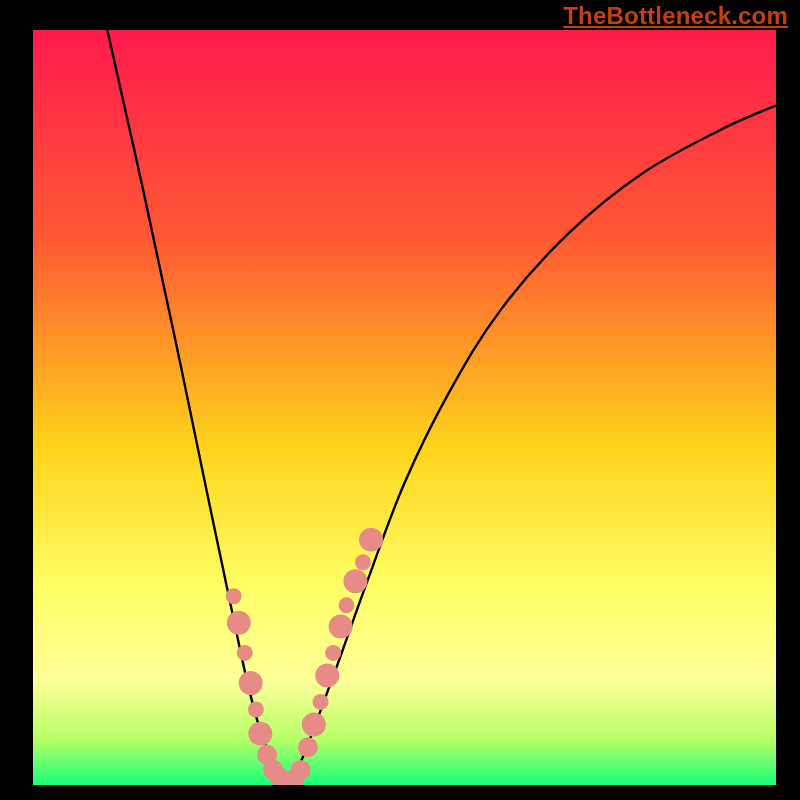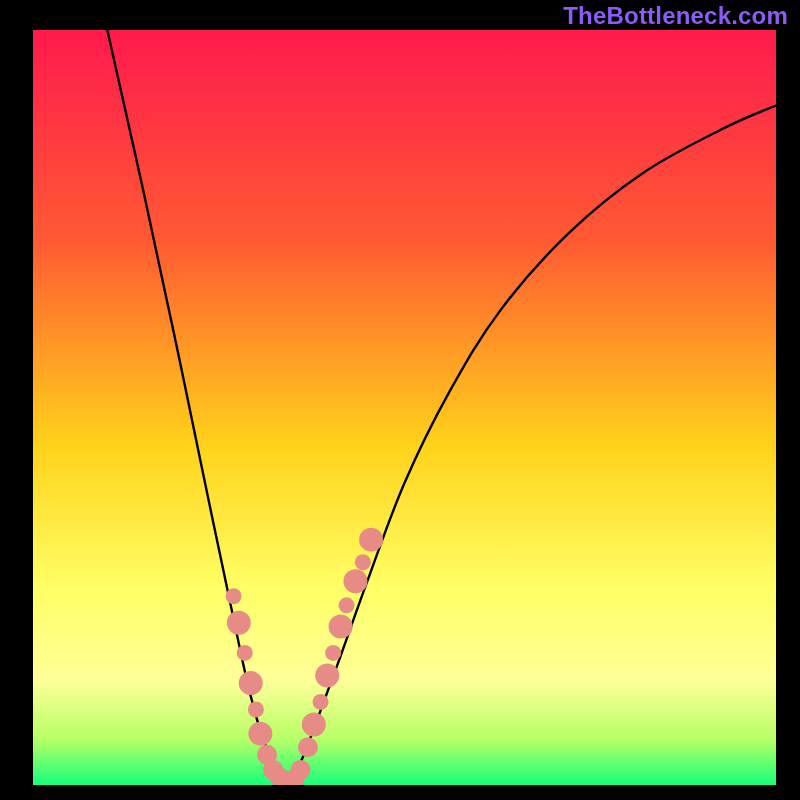--- a/index.html
+++ b/index.html
@@ -16,23 +16,24 @@
     height: 800px;
     background: #000;
   }
   .watermark {
     position: absolute;
     top: 2px;
     right: 12px;
     font-family: Arial, Helvetica, sans-serif;
     font-size: 24px;
     font-weight: 600;
-    color: #8b5cf6;
+    color: #c2410c;
     letter-spacing: 0.2px;
     z-index: 10;
+    text-decoration: underline;
   }
   svg.plot {
     position: absolute;
     top: 0;
     left: 0;
   }
 </style>
 </head>
 <body>
 

